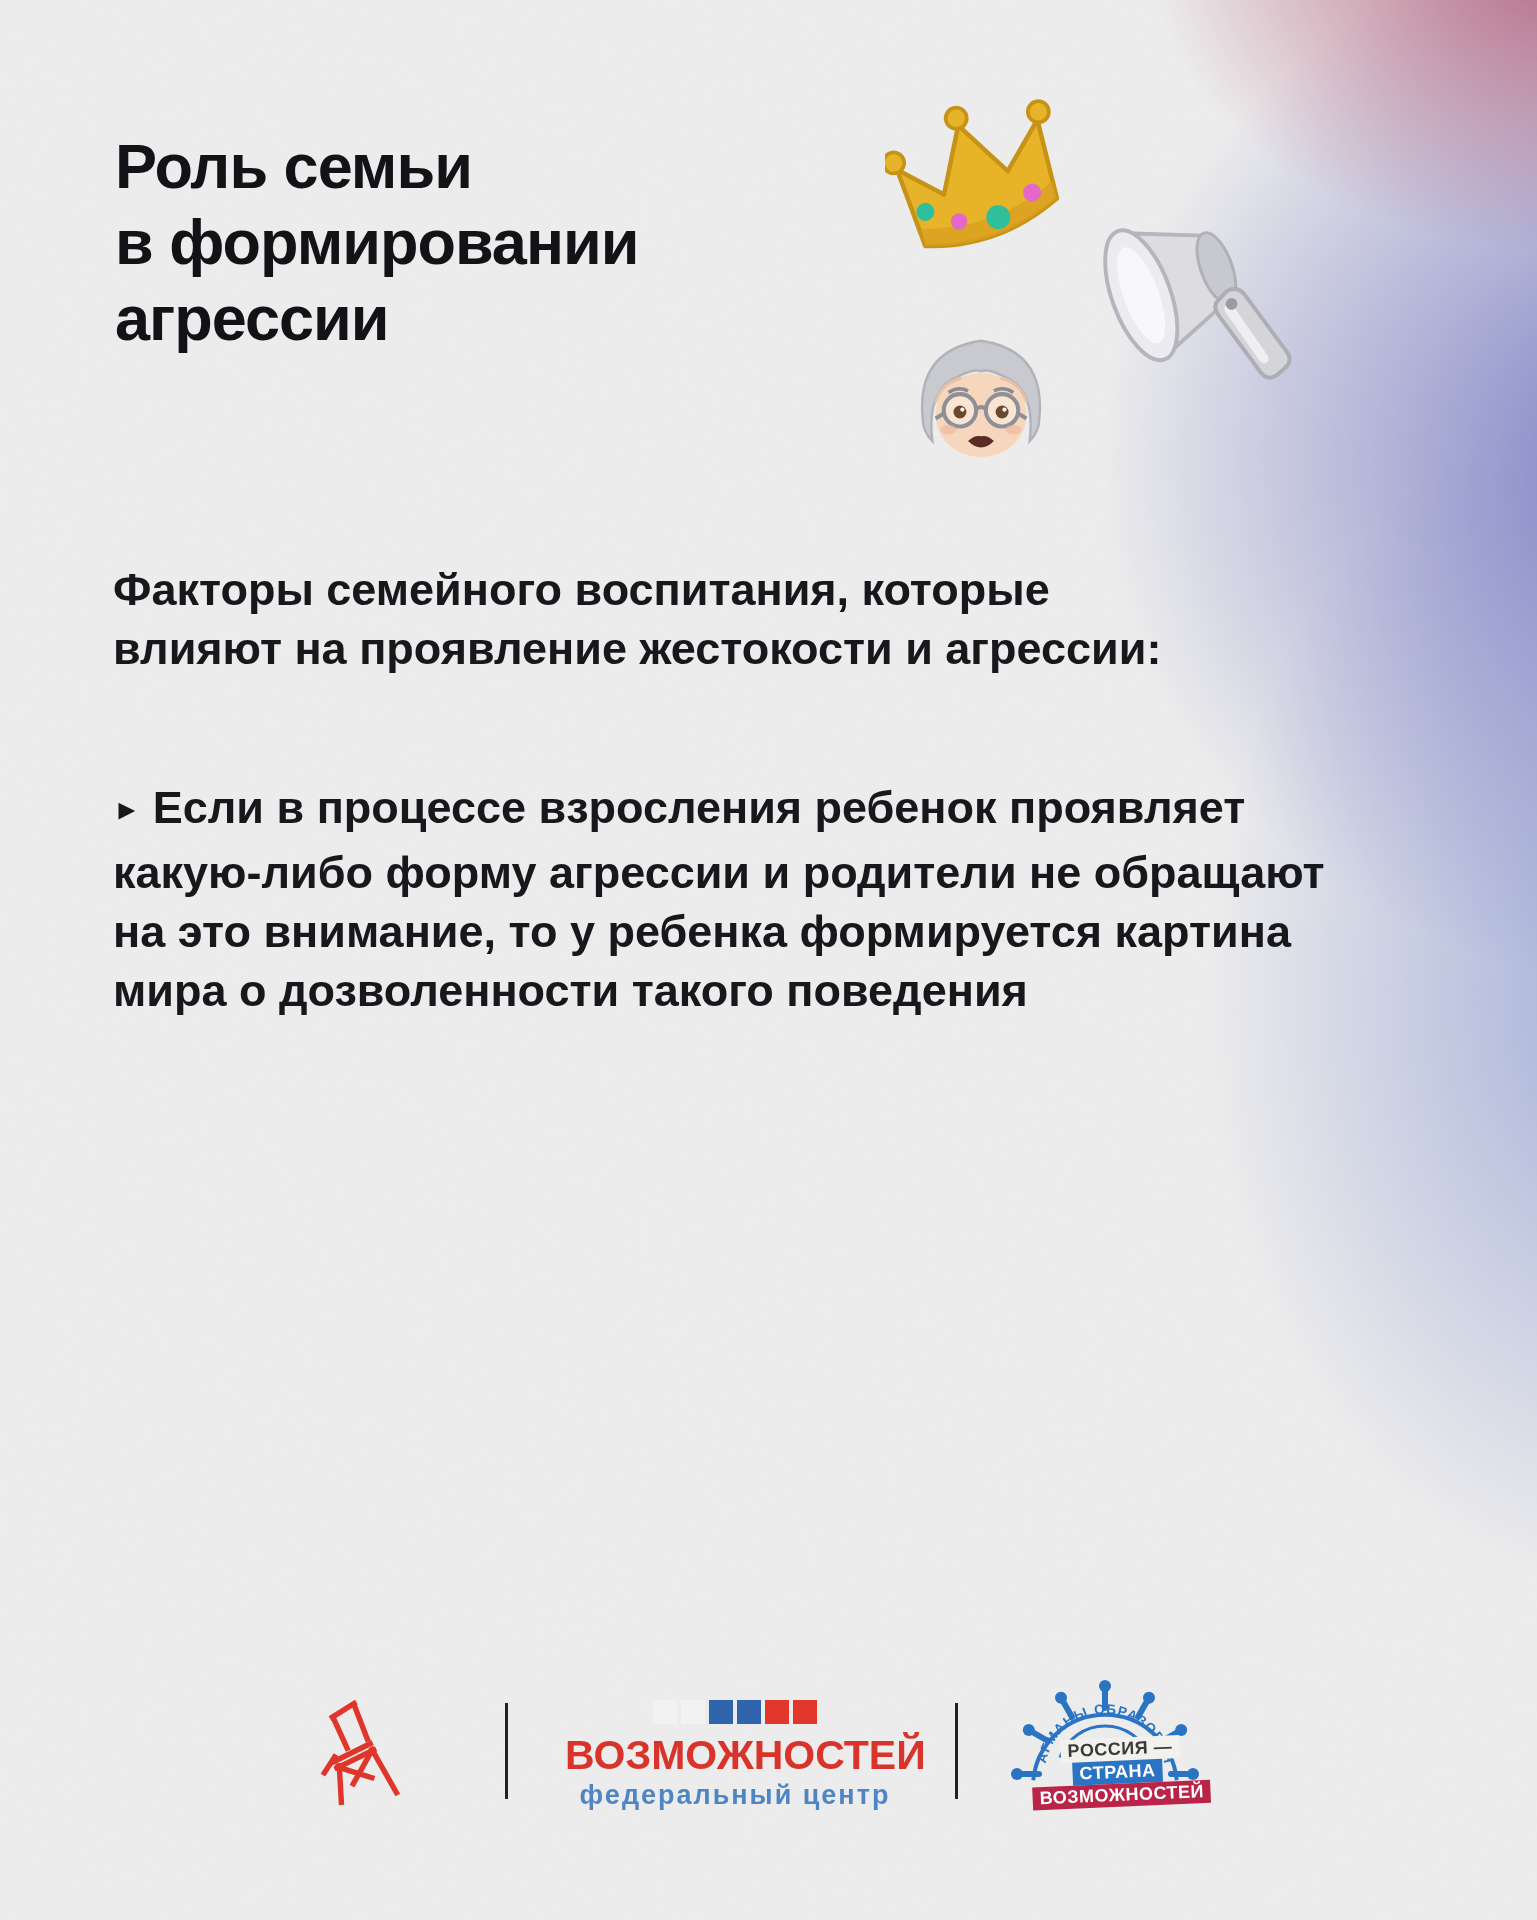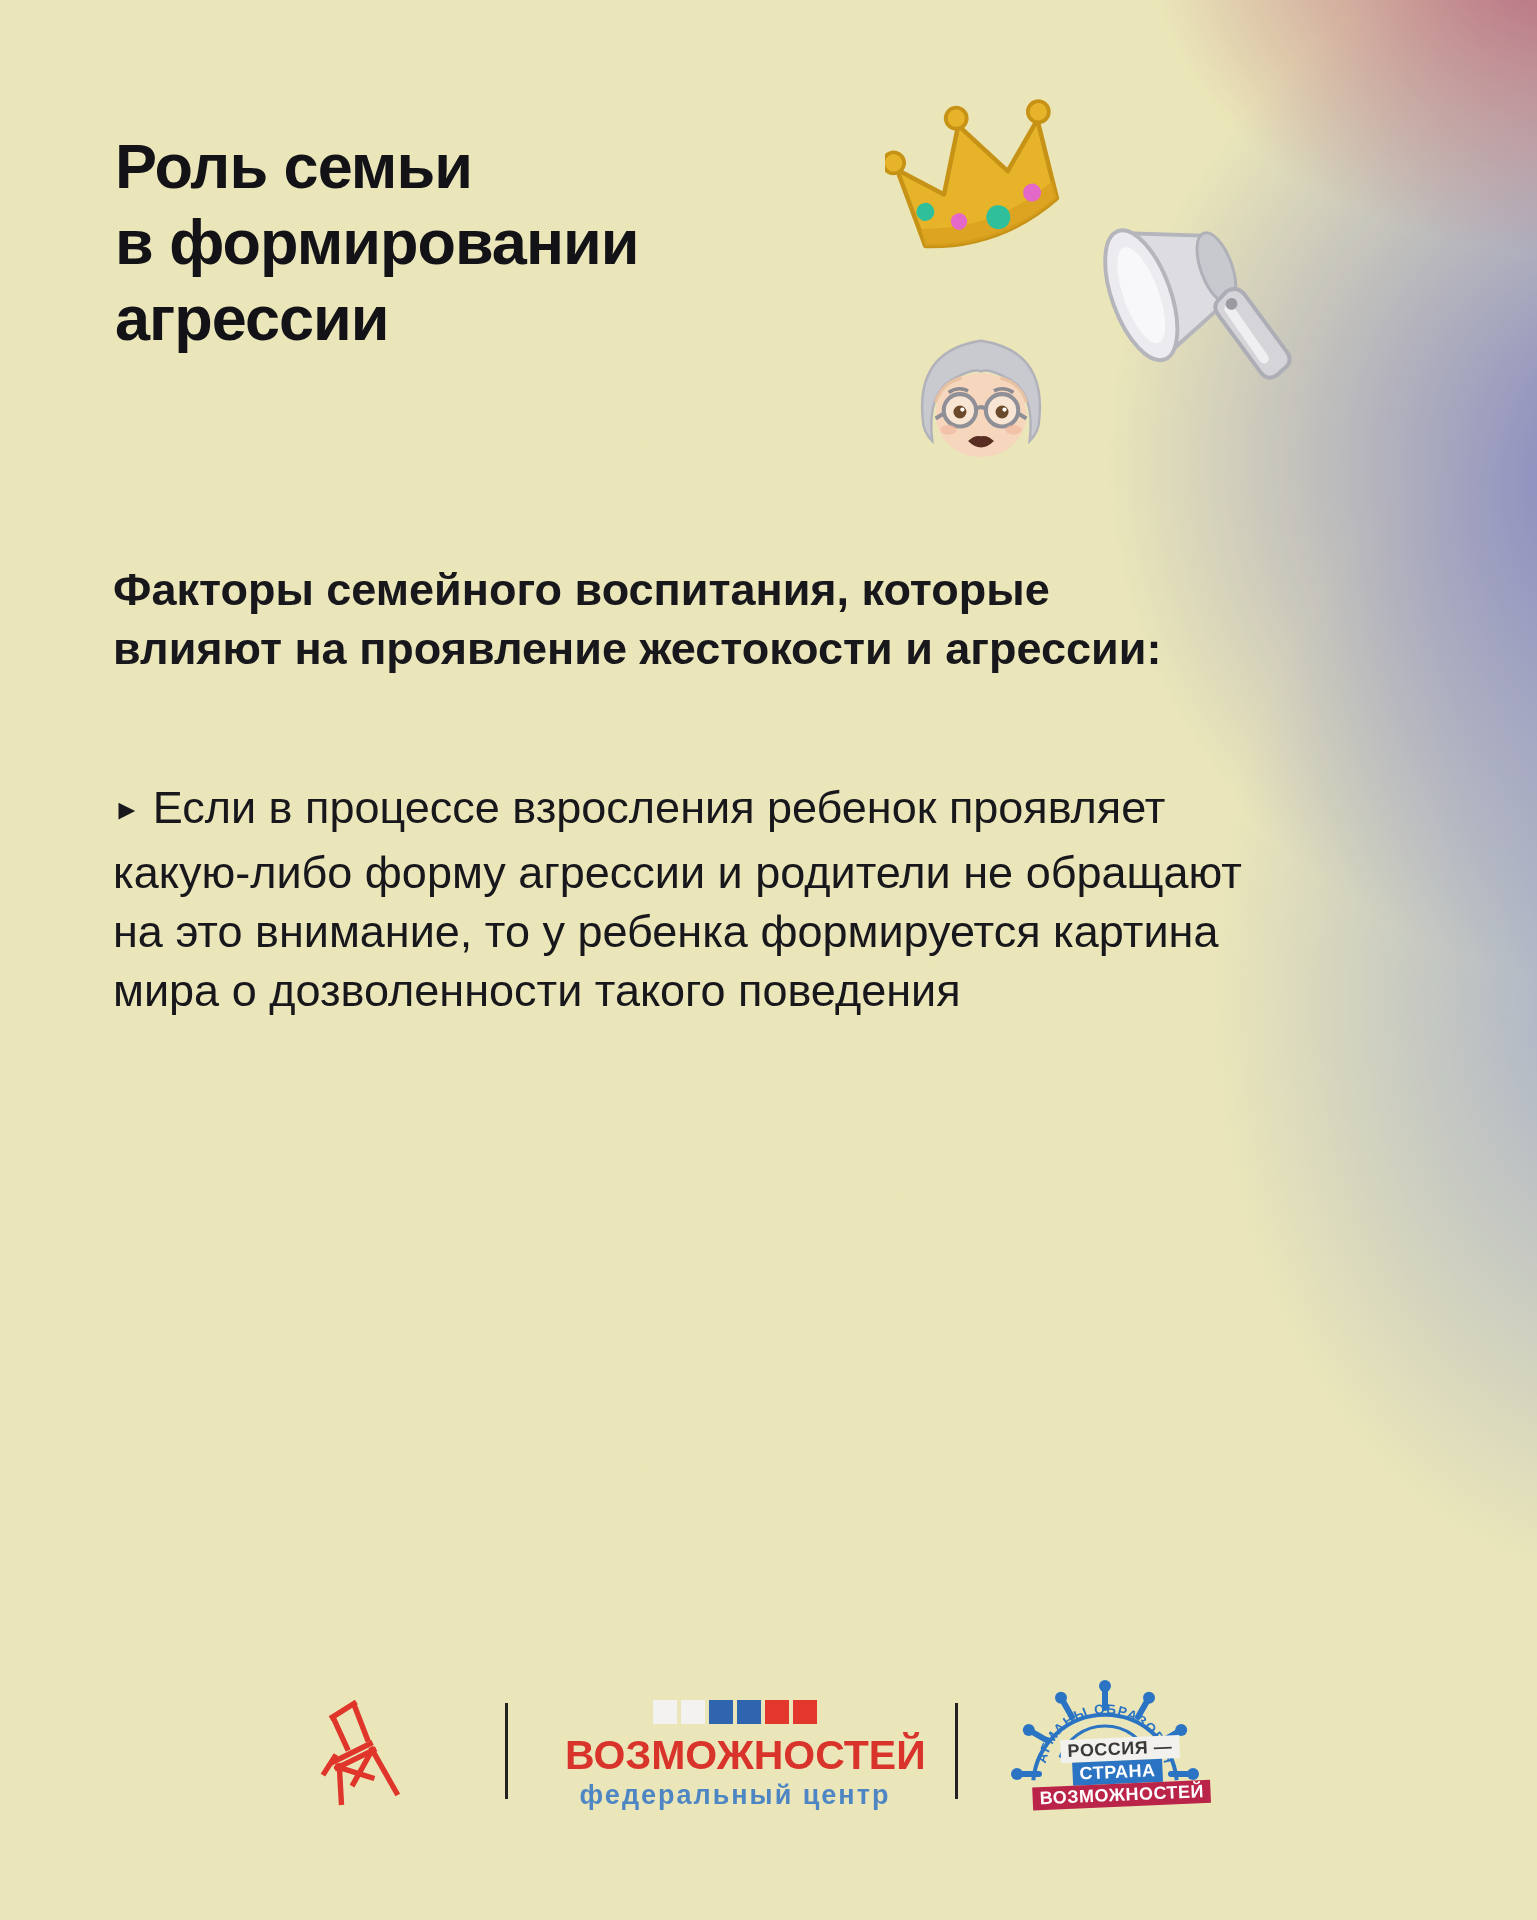--- a/index.html
+++ b/index.html
@@ -1,19 +1,19 @@
 <!DOCTYPE html>
 <html><head>
 <meta charset="utf-8">
 <style>
   html,body{margin:0;padding:0;background:#d0d0d0;}
   .page{
     position:relative;
     width:1537px;height:1920px;
-    background:#fef9c3;
+    background:#ffffff;
     overflow:hidden;
     font-family:"Liberation Sans","DejaVu Sans",sans-serif;
     color:#17171c;
   }
   .bg-grad{
     position:absolute;inset:0;
     background:
       radial-gradient(700px 520px at 102% -3%, rgba(184,84,118,0.92), rgba(184,84,118,0) 60%),
       radial-gradient(900px 850px at 108% 24%, rgba(116,120,205,0.95), rgba(116,120,205,0) 62%),
       radial-gradient(640px 900px at 106% 52%, rgba(137,155,222,0.72), rgba(137,155,222,0) 66%);
@@ -24,21 +24,21 @@
     font-size:63px;line-height:76px;font-weight:800;letter-spacing:-1px;
     white-space:pre-line;color:#121217;
   }
   .intro{
     position:absolute;left:113px;top:560px;margin:0;
     font-size:45px;line-height:59px;font-weight:700;
     white-space:pre-line;color:#17171c;width:1340px;
   }
   .body-p{
     position:absolute;left:113px;margin:0;
-    font-size:45px;line-height:59px;font-weight:400;
+    font-size:45px;line-height:59px;font-weight:700;
     color:#17171c;width:1360px;
   }
   .body-p .txt{white-space:pre-line;}
   .p1{top:778px}.p2{top:1072px}.p3{top:1314px}
   .marker{font-size:28px;margin-right:12px;position:relative;top:-4px;color:#17171c;}
   .emoji{position:absolute;}
   .crown{left:885px;top:96px;width:195px;height:175px;}
   .granny{left:900px;top:318px;width:162px;height:162px;}
   .mega{left:1098px;top:190px;width:195px;height:235px;}
   

